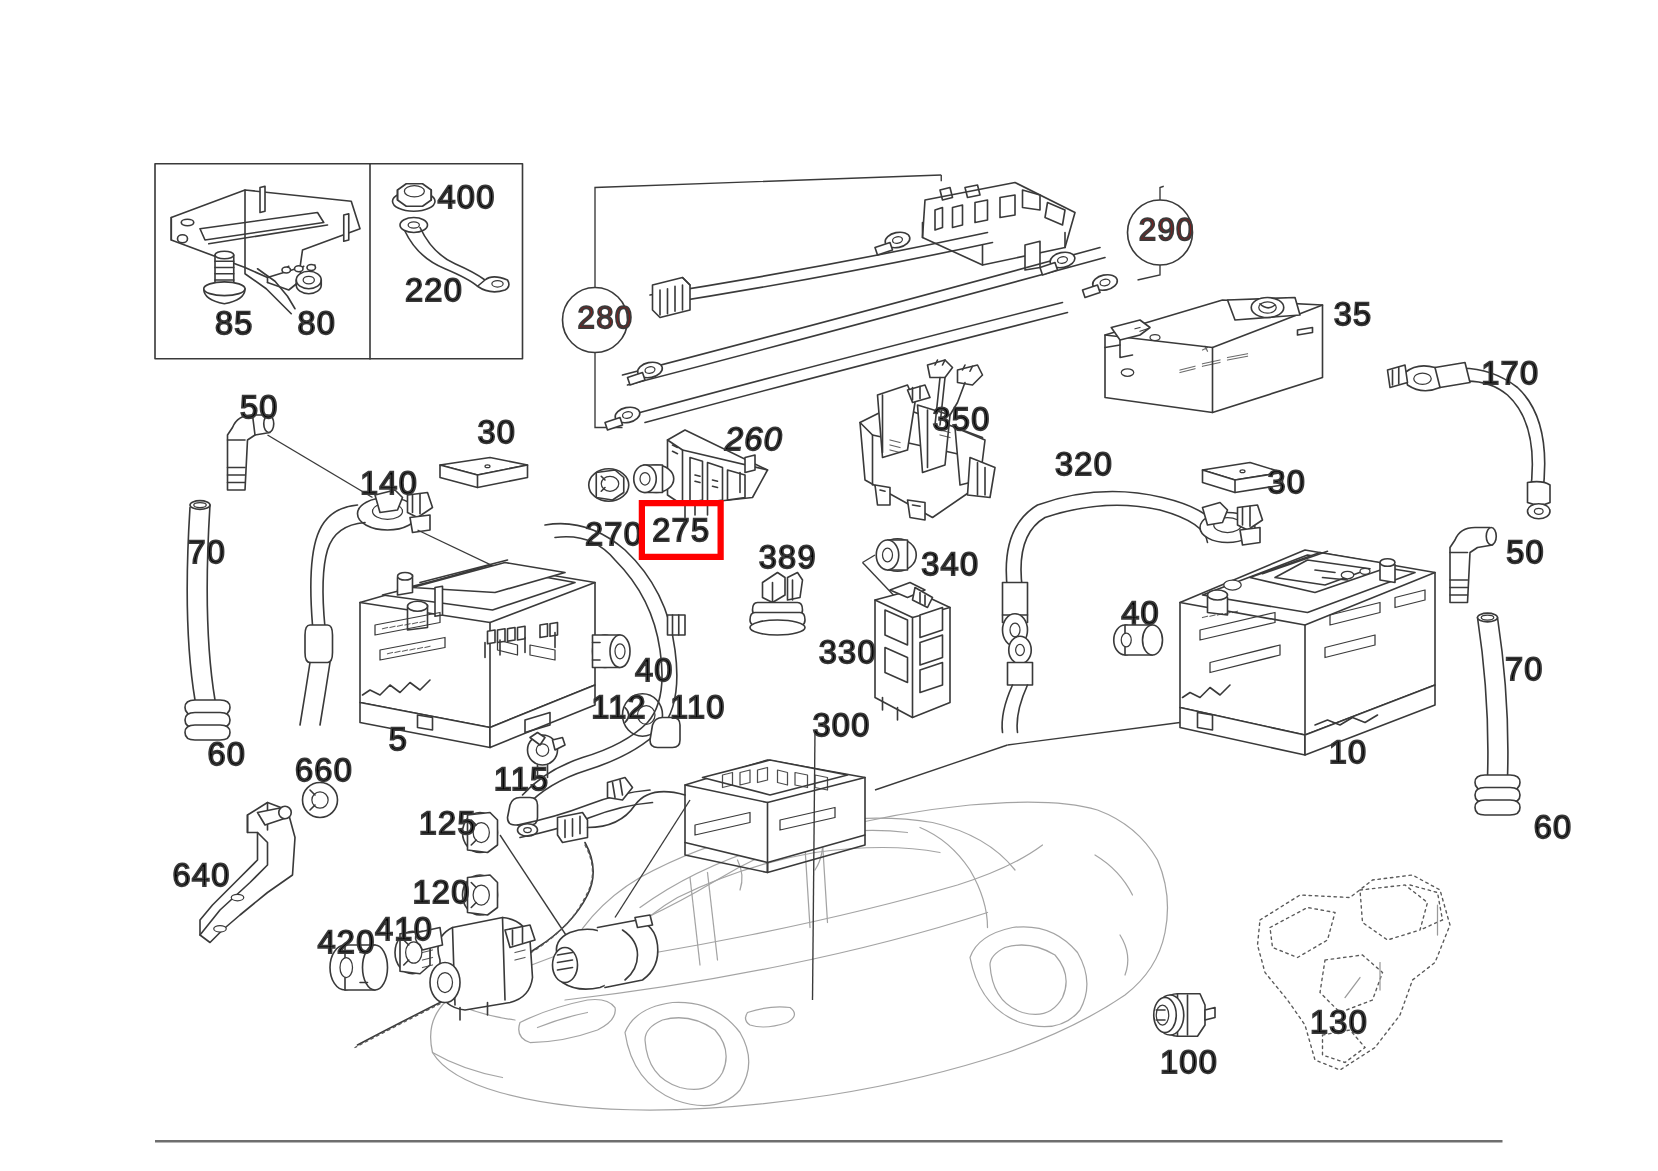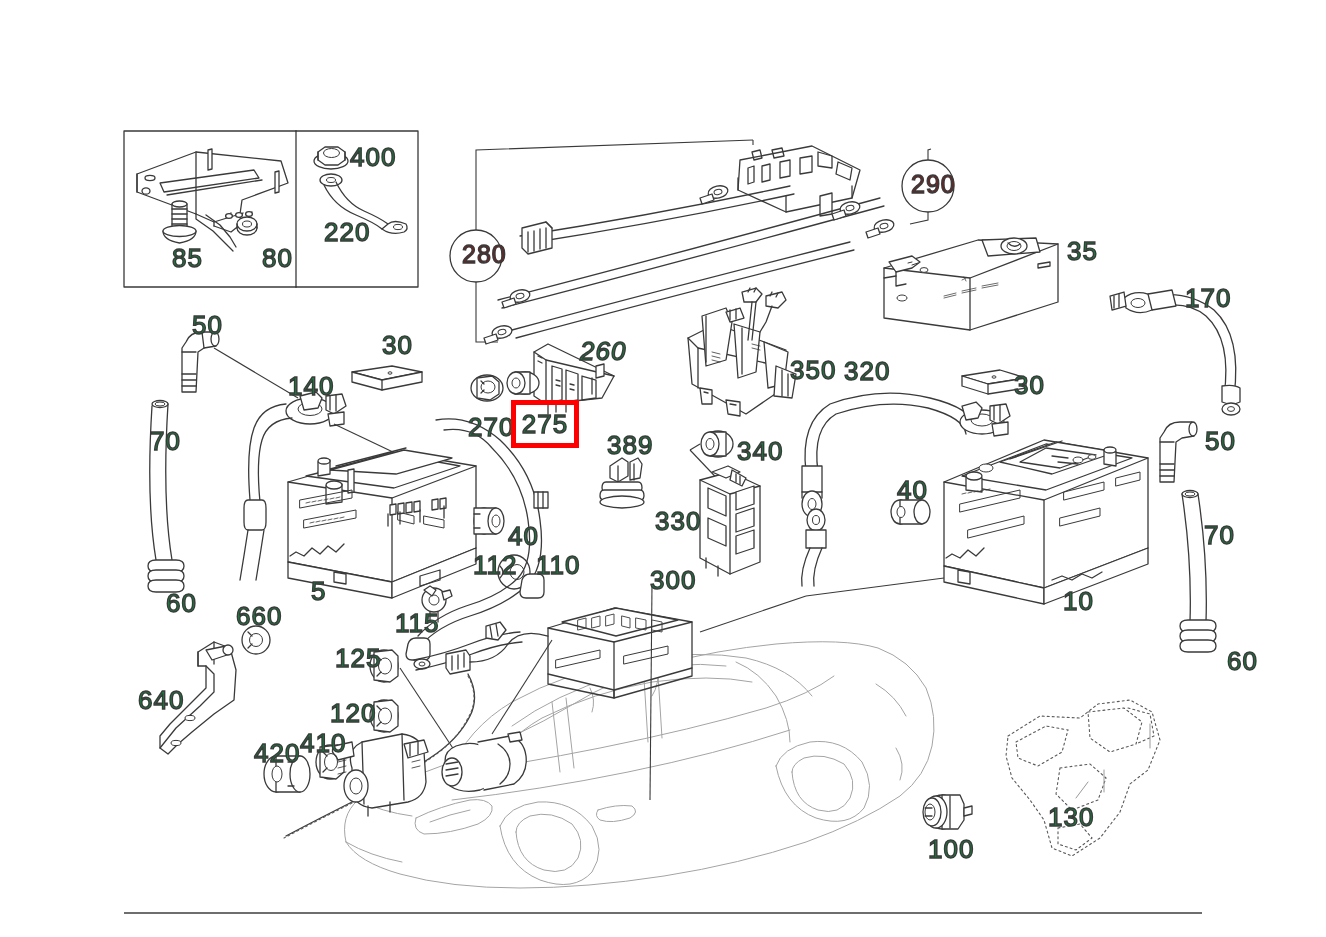--- a/index.html
+++ b/index.html
@@ -5,21 +5,21 @@
 <style>
   html,body{margin:0;padding:0;background:#ffffff;}
   body{width:1326px;height:937px;font-family:"Liberation Sans",sans-serif;overflow:hidden;}
   #stage{position:relative;width:1326px;height:937px;background:#fff;}
   #art{position:absolute;left:0;top:0;width:1326px;height:937px;}
   .lbl{
     position:absolute;
     font-family:"Liberation Sans",sans-serif;
     font-size:26px;
     line-height:1;
-    color:#15803d;
+    color:#000000;
     -webkit-text-stroke:1.4px #3a3a3a;
     letter-spacing:1px;
     white-space:nowrap;
     user-select:none;
   }
   .lbl.callout{
     color:#7f1d1d;
     -webkit-text-stroke:1.4px #3a3a3a;
     font-size:25px;
   }
@@ -665,33 +665,33 @@
         <path class="t" d="M412 762 L420 760 M412 768 L420 766"></path>
       </g>
     </g>
 
   </svg>
 
   <div class="bottom-rule"></div>
 
   <div id="labels">
       <div class="lbl" style="left: 172px; top: 245px;">85</div>
-      <div class="lbl" style="left: 238px; top: 245px; margin-left: 24px;">80</div>
+      <div class="lbl" style="left: 238px; top: 245px;">80</div>
       <div class="lbl" style="left: 350px; top: 144px;">400</div>
       <div class="lbl" style="left: 324px; top: 219px;">220</div>
       <div class="lbl callout" style="left: 462px; top: 242px;">280</div>
       <div class="lbl callout" style="left: 911px; top: 172px;">290</div>
       <div class="lbl" style="left: 1067px; top: 238px;">35</div>
       <div class="lbl" style="left: 1185px; top: 265px; margin-top: 20px;">170</div>
       <div class="lbl" style="left: 192px; top: 312px;">50</div>
       <div class="lbl" style="left: 382px; top: 332px;">30</div>
       <div class="lbl" style="left: 288px; top: 373px;">140</div>
       <div class="lbl" style="left: 150px; top: 428px;">70</div>
       <div class="lbl" style="left: 580px; top: 338px; font-style: italic;">260</div>
-      <div class="lbl" style="left: 790px; top: 322px; margin-top: 35px;">350</div>
+      <div class="lbl" style="left: 746px; top: 322px;">350</div>
       <div class="lbl" style="left: 844px; top: 358px;">320</div>
       <div class="lbl" style="left: 1014px; top: 372px;">30</div>
       <div class="lbl" style="left: 468px; top: 414px;">270</div>
       <div class="lbl" style="left: 607px; top: 432px;">389</div>
       <div class="lbl" style="left: 737px; top: 438px;">340</div>
       <div class="lbl" style="left: 1205px; top: 428px;">50</div>
       <div class="lbl" style="left: 508px; top: 523px;">40</div>
       <div class="lbl" style="left: 897px; top: 477px;">40</div>
       <div class="lbl" style="left: 655px; top: 508px;">330</div>
       <div class="lbl" style="left: 536px; top: 552px;">110</div>

